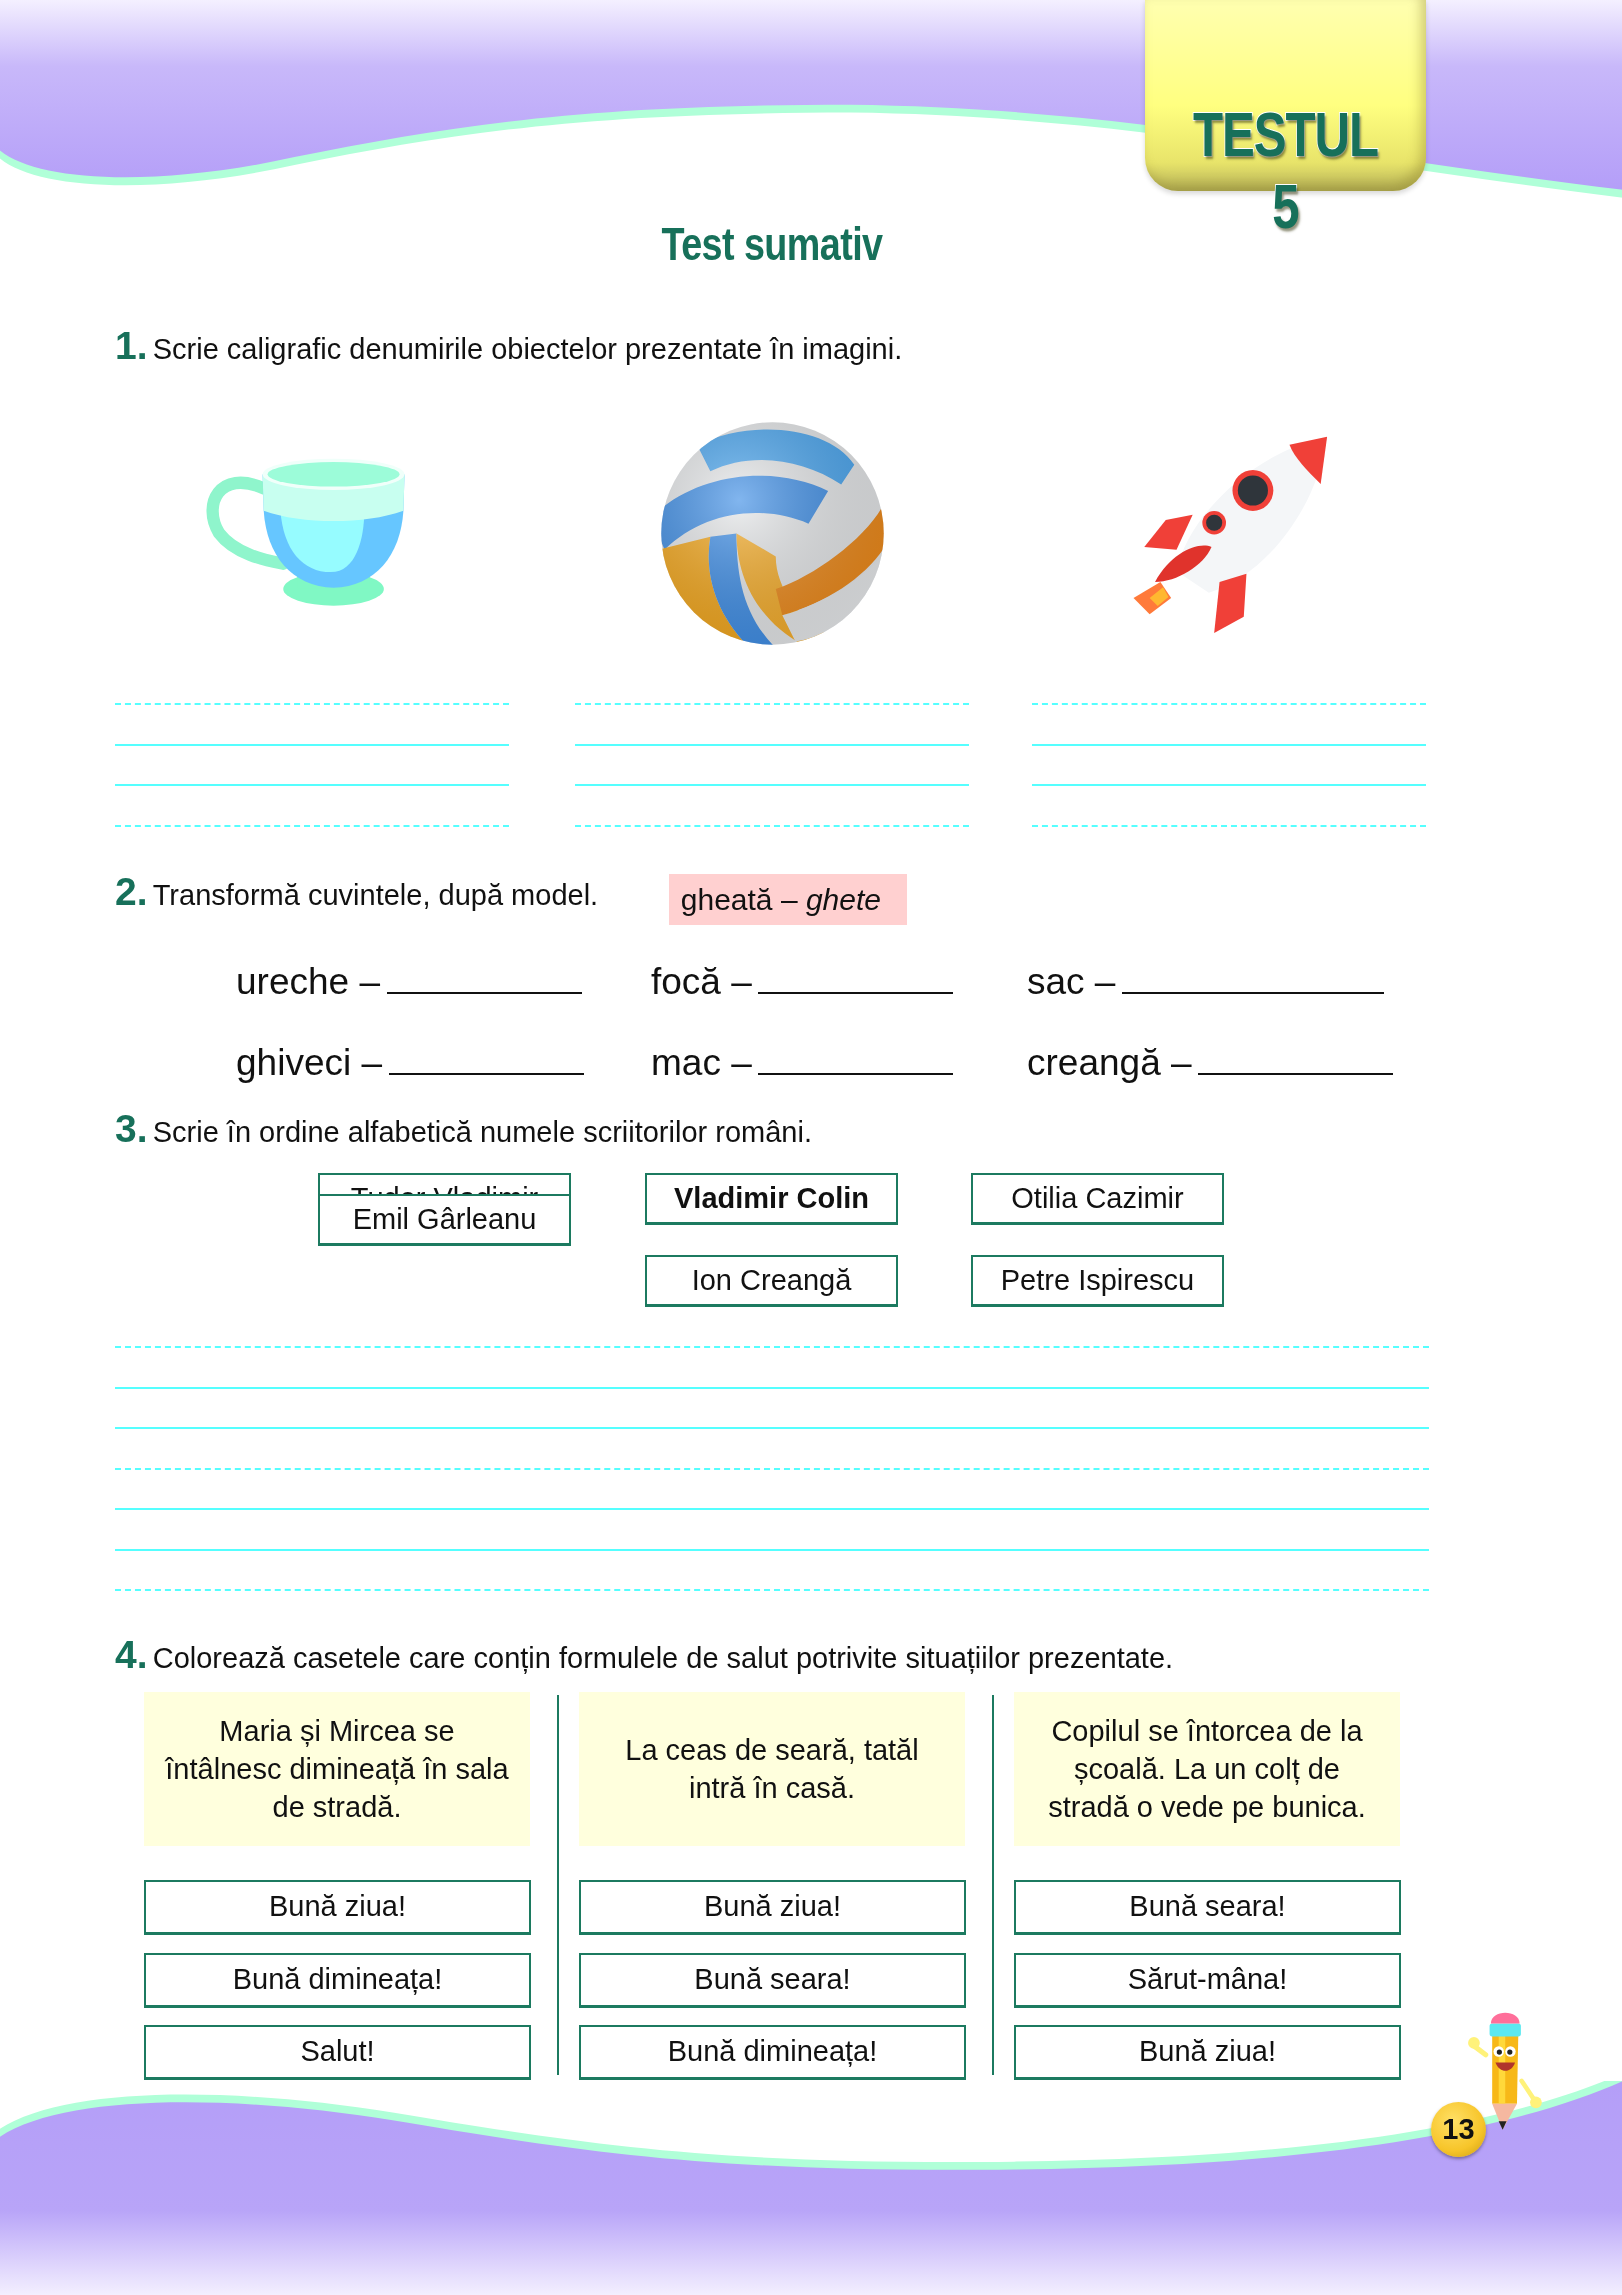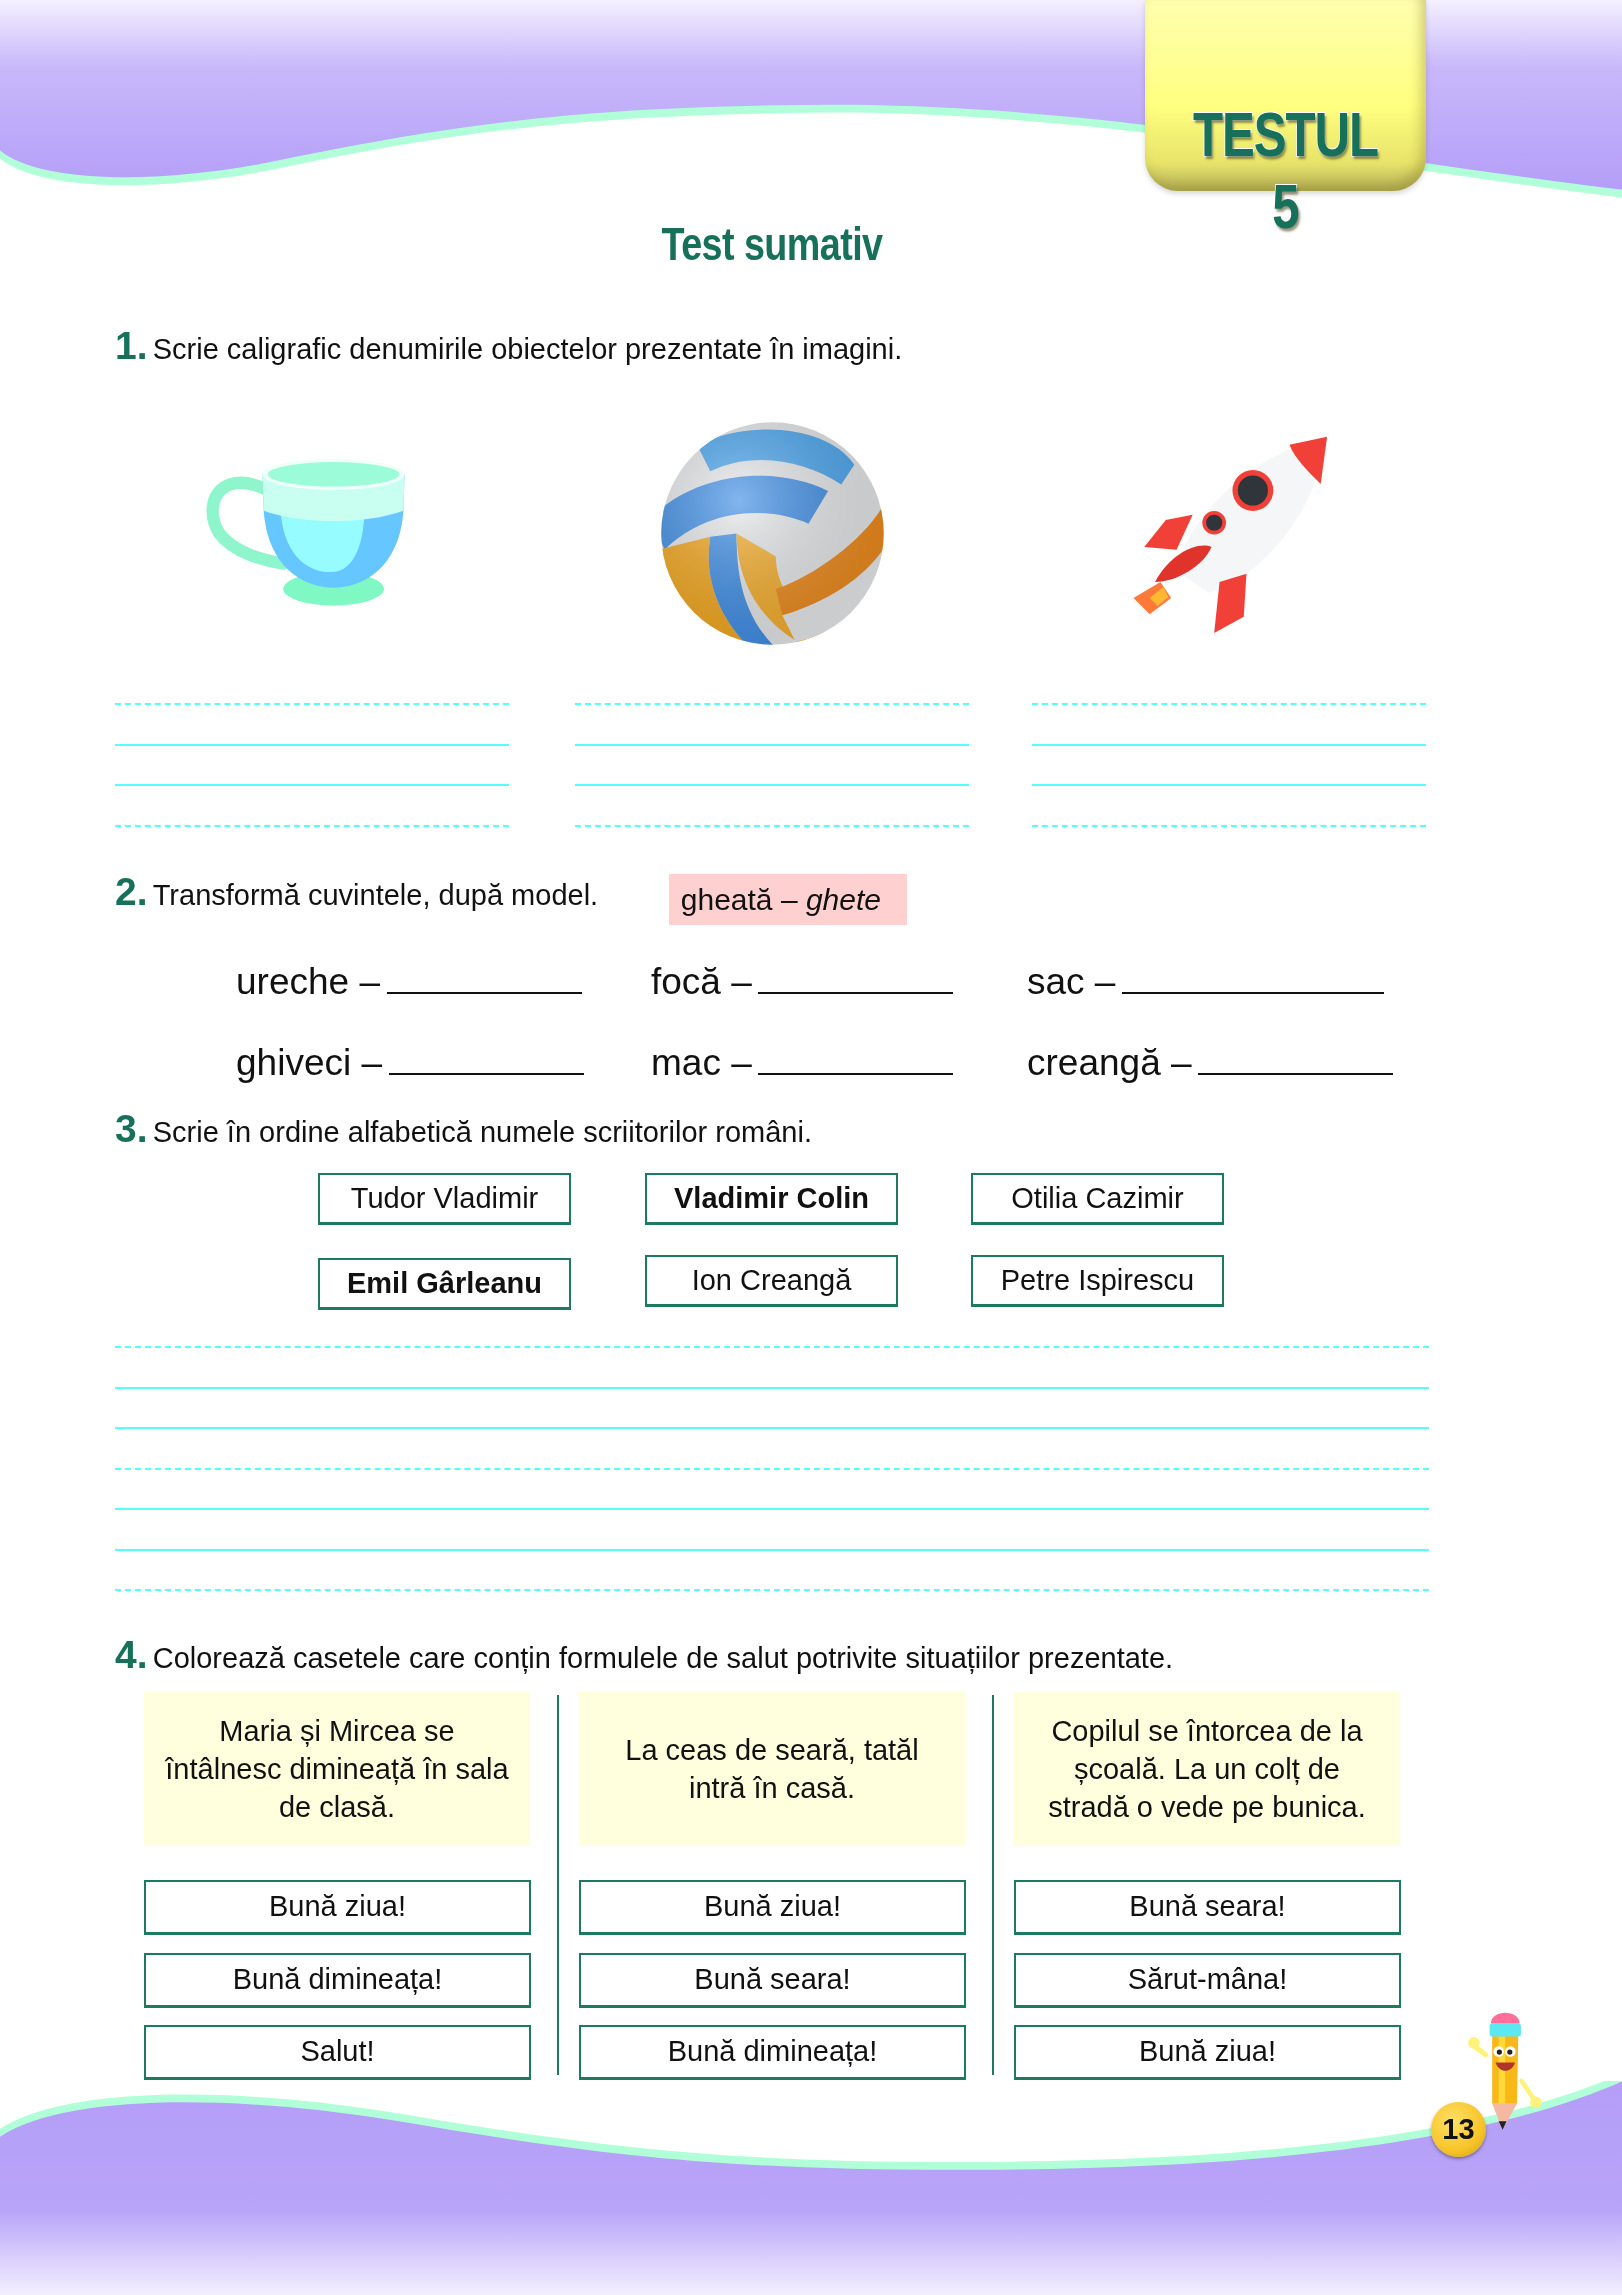--- a/index.html
+++ b/index.html
@@ -181,39 +181,39 @@
 <div class="word-item" style="left:1027px; top:1042px;">
   <span>creangă –</span><span class="blank" style="width:195px;"></span>
 </div>
 
 <div class="q-line" style="top:1107px;">
   <span class="q-num">3.</span><span>Scrie în ordine alfabetică numele scriitorilor români.</span>
 </div>
 <div class="name-box" style="left:318px; top:1173px;">Tudor Vladimir</div>
 <div class="name-box" style="left:645px; top:1173px;font-weight:bold;">Vladimir Colin</div>
 <div class="name-box" style="left:971px; top:1173px;">Otilia Cazimir</div>
-<div class="name-box" style="left:318px; top:1258px;font-weight:bold;">Emil Gârleanu</div>
+<div class="name-box" style="left:318px; top:1194px;">Emil Gârleanu</div>
 <div class="name-box" style="left:645px; top:1255px;">Ion Creangă</div>
 <div class="name-box" style="left:971px; top:1255px;">Petre Ispirescu</div>
 
 <div class="writing-block" style="left:115px; top:1346px; width:1314px; height:249px;">
   <div class="wl dash" style="top:0;"></div>
     <div class="wl solid" style="top:41px;"></div>
   <div class="wl solid" style="top:81px;"></div>
     <div class="wl dash" style="top:122px;"></div>
   <div class="wl solid" style="top:162px;"></div>
     <div class="wl solid" style="top:203px;"></div>
   <div class="wl dash" style="top:243px;"></div>
 </div>
 
 <div class="q-line" style="top:1633px;">
   <span class="q-num">4.</span><span>Colorează casetele care conțin formulele de salut potrivite situațiilor prezentate.</span>
 </div>
 
-<div class="situation" style="left:144px;">Maria și Mircea se întâlnesc dimineață în sala de clasă.</div>
+<div class="situation" style="left:144px;">Maria și Mircea se întâlnesc dimineață în sala de stradă.</div>
 <div class="situation" style="left:579px;">La ceas de seară, tatăl intră în casă.</div>
 <div class="situation" style="left:1014px;">Copilul se întorcea de la școală. La un colț de stradă o vede pe bunica.</div>
 
 <div class="col-divider" style="left:557px;"></div>
 <div class="col-divider" style="left:992px;"></div>
 
 <div class="greet-box" style="left:144px; top:1880px;">Bună ziua!</div>
 <div class="greet-box" style="left:144px; top:1953px;">Bună dimineața!</div>
 <div class="greet-box" style="left:144px; top:2025px;">Salut!</div>
 <div class="greet-box" style="left:579px; top:1880px;">Bună ziua!</div>

